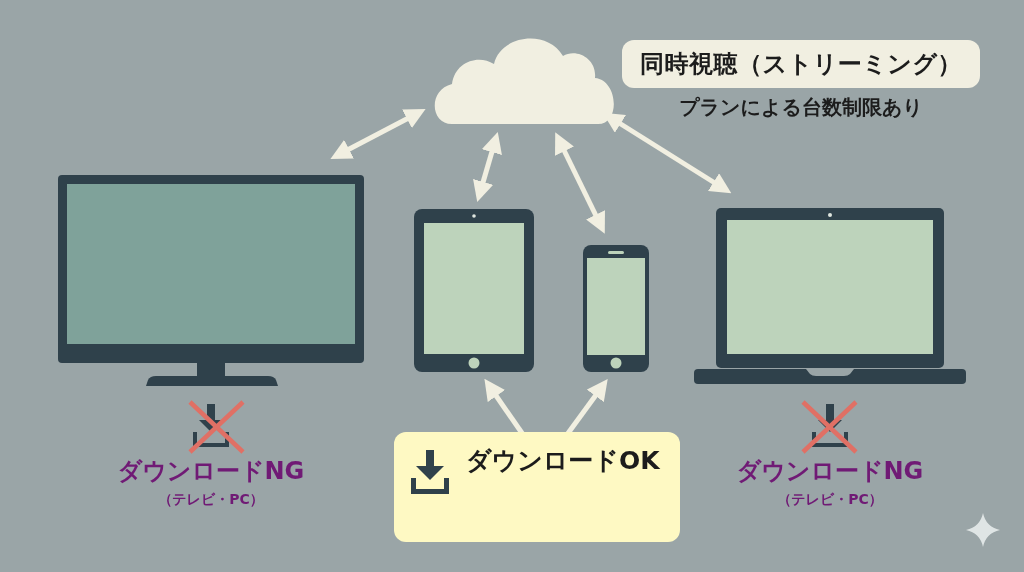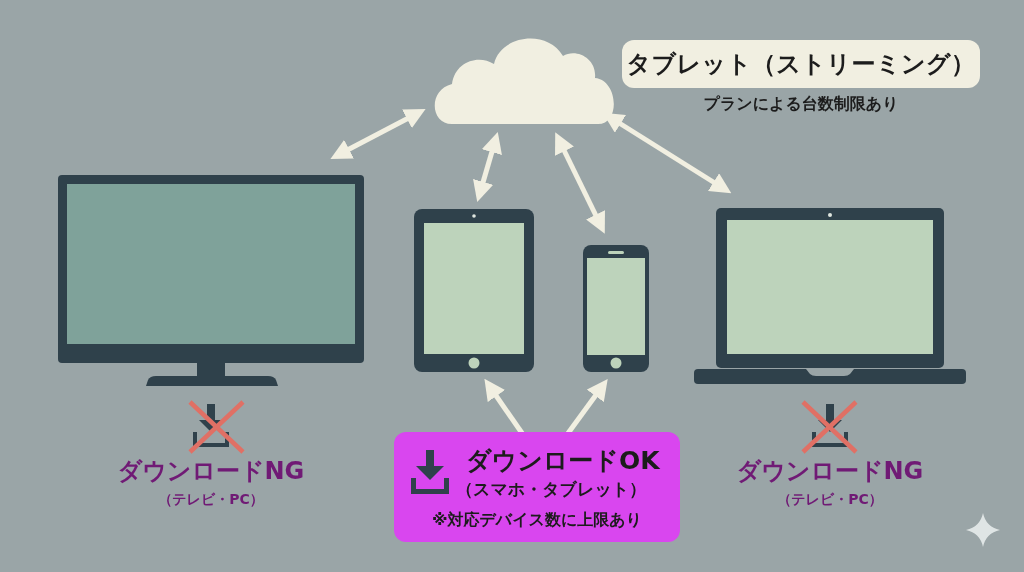--- a/index.html
+++ b/index.html
@@ -11,30 +11,30 @@
   }
   .layer { position:absolute; left:0; top:0; width:1024px; height:572px; }
   .title-pill {
     position:absolute; left:622px; top:40px; width:358px; height:48px;
     background:#f1efe1; border-radius:12px;
     display:flex; align-items:center; justify-content:center;
     font-weight:bold; font-size:24px; color:#1c1c1c; letter-spacing:0.5px;
   }
   .subtitle {
     position:absolute; left:622px; top:94px; width:358px; text-align:center;
-    font-size:16px; font-weight:bold; color:#1c1c1c;
+    font-size:20px; font-weight:bold; color:#1c1c1c;
   }
   .ng-label {
     position:absolute; width:260px; text-align:center; color:#701a75;
   }
   .ng-label .main { font-size:24px; font-weight:bold; line-height:30px; }
   .ng-label .sub { font-size:14px; font-weight:bold; line-height:26px; }
   .ok-box {
     position:absolute; left:394px; top:432px; width:286px; height:110px;
-    background:#d946ef; border-radius:12px;
+    background:#fef9c3; border-radius:12px;
   }
   .ok-box .main {
     position:absolute; left:72px; top:12px; font-size:25px; font-weight:bold; color:#1c1c1c;
   }
   .ok-box .sub {
     position:absolute; left:62px; top:46px; font-size:17px; font-weight:bold; color:#1c1c1c;
   }
   .ok-box .note {
     position:absolute; left:0; width:286px; top:78px; text-align:center;
     font-size:16px; font-weight:bold; color:#1c1c1c;
@@ -112,21 +112,21 @@
     <line x1="803" y1="402" x2="856" y2="452" stroke="#e07065" stroke-width="4.5"></line>
     <line x1="856" y1="402" x2="803" y2="452" stroke="#e07065" stroke-width="4.5"></line>
   </g>
 
   <g>
     <path d="M983,513 Q986,527 1000,530 Q986,533 983,547 Q980,533 966,530 Q980,527 983,513 Z" fill="#dfe5e5"></path>
   </g>
 </svg>
 
 <div class="title-pill">
-  <span>タブレット（ストリーミング）</span>
+  <span>同時視聴（ストリーミング）</span>
 </div>
 <div class="subtitle">プランによる台数制限あり</div>
 
 <div class="ng-label" style="left:81px; top:456px;">
   <div class="main">ダウンロードNG</div>
   <div class="sub">（テレビ・PC）</div>
 </div>
 
 <div class="ng-label" style="left:700px; top:456px;">
   <div class="main">ダウンロードNG</div>
@@ -135,15 +135,13 @@
 
 <div class="ok-box">
   <svg width="44" height="48" viewBox="0 0 44 48">
     <rect x="18" y="2" width="8" height="18" fill="#2f414b"></rect>
     <path d="M8,18 L36,18 L22,32 Z" fill="#2f414b"></path>
     <rect x="3" y="30" width="5" height="16" fill="#2f414b"></rect>
     <rect x="36" y="30" width="5" height="16" fill="#2f414b"></rect>
     <rect x="3" y="41" width="38" height="5" fill="#2f414b"></rect>
   </svg>
   <div class="main">ダウンロードOK</div>
-  <div class="sub">（スマホ・タブレット）</div>
-  <div class="note">※対応デバイス数に上限あり</div>
 </div>
 
 </body></html>

